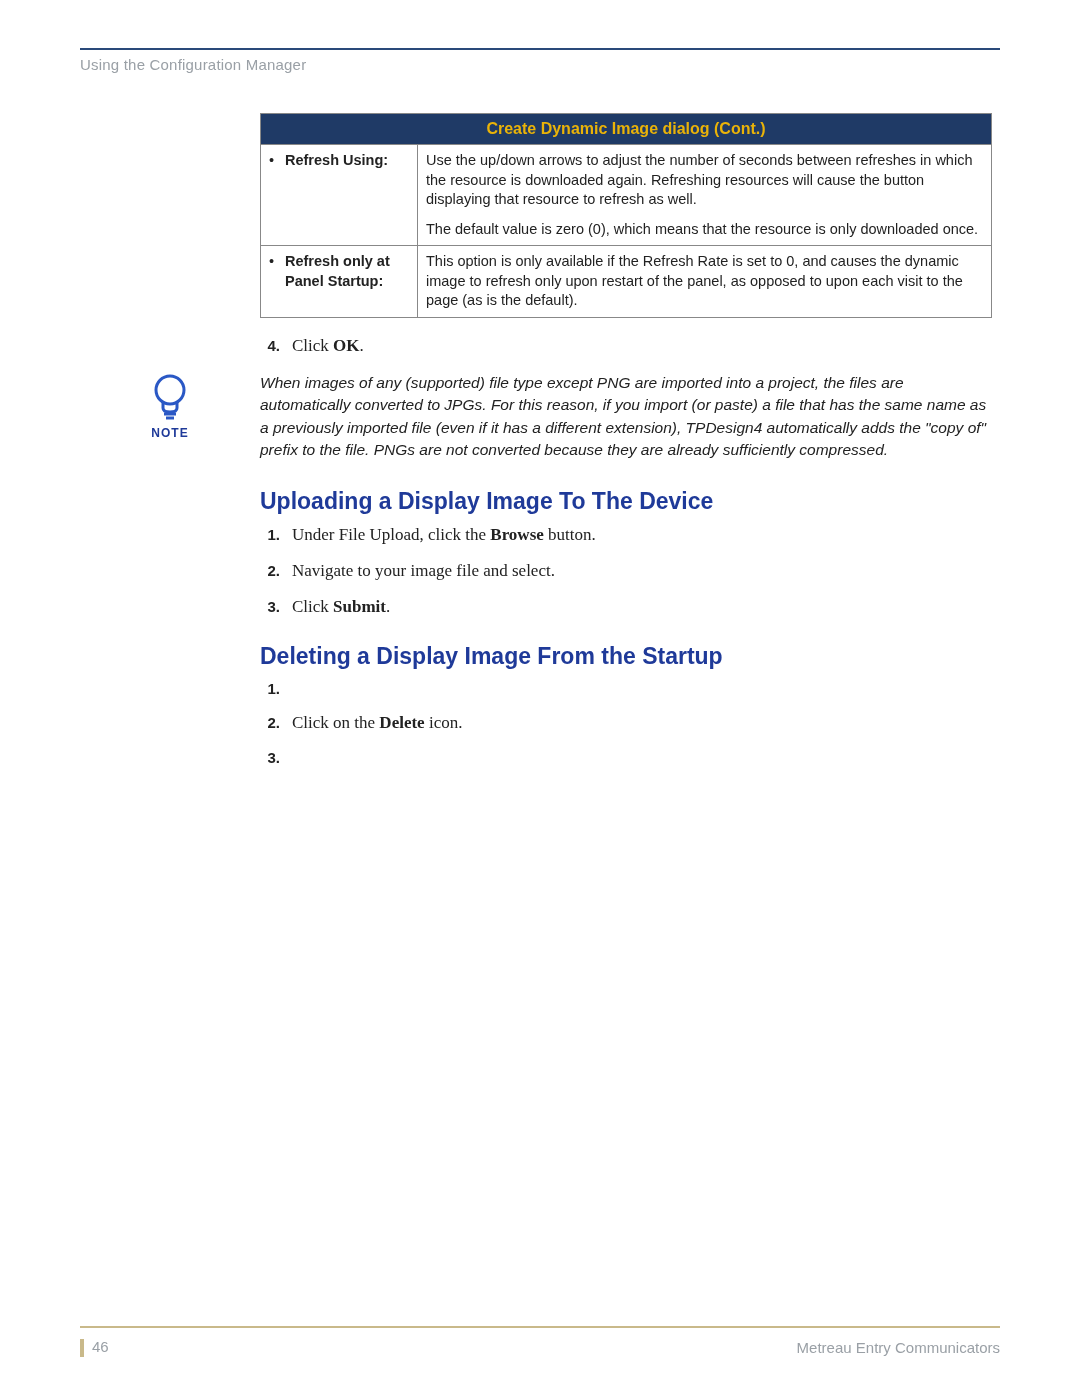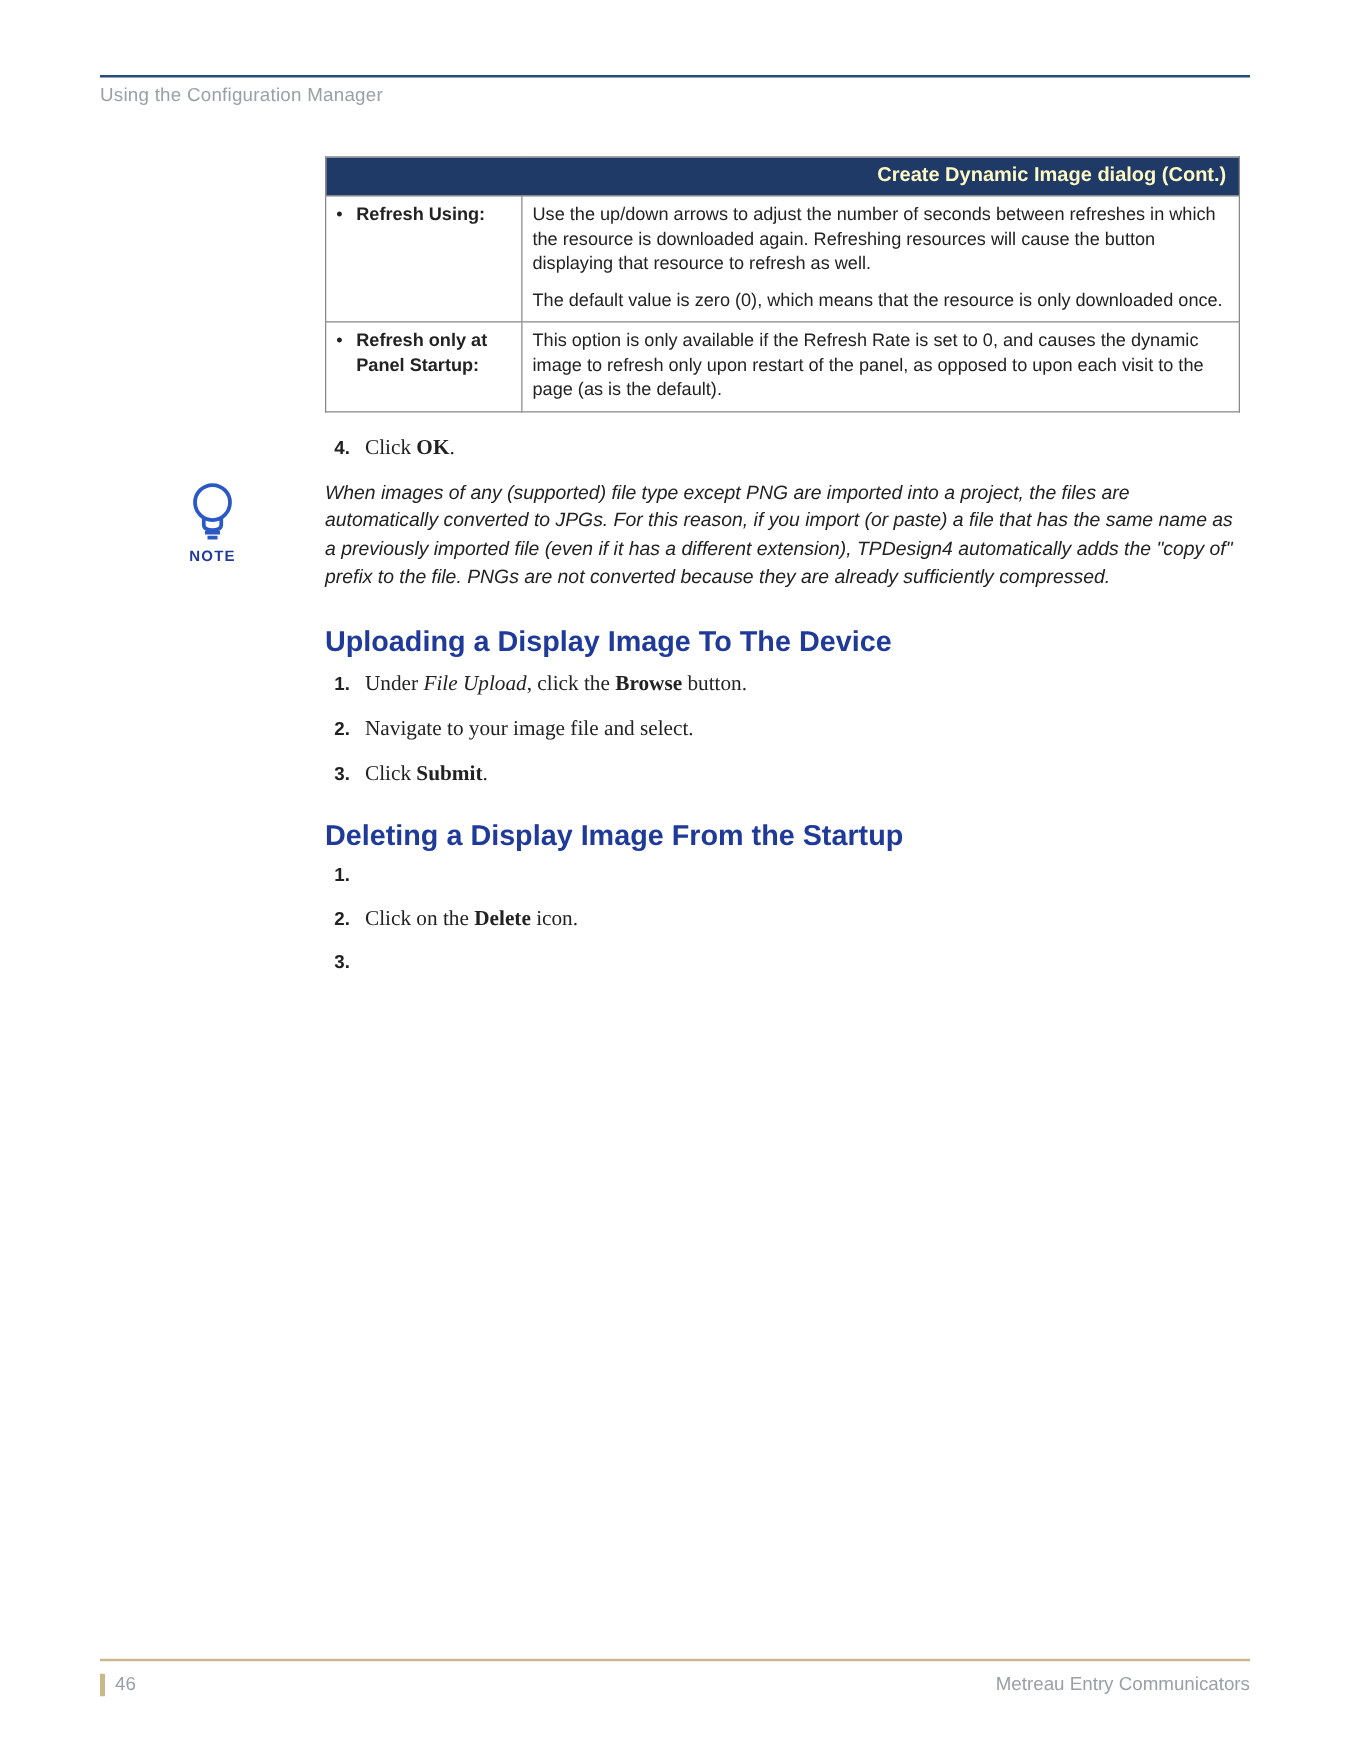--- a/index.html
+++ b/index.html
@@ -8,21 +8,21 @@
     background: #ffffff;
     font-family: Arial, Helvetica, sans-serif;
     color: #222;
   }
   .page {
     width: 1080px;
     height: 1397px;
     margin: 0 auto;
     position: relative;
     box-sizing: border-box;
-    padding: 60px 80px 50px 80px;
+    padding: 48px 80px 50px 80px;
   }
   .top-rule {
     border-top: 2px solid #2a4a7a;
     margin-bottom: 6px;
   }
   .running-head {
     color: #9aa0a6;
     font-size: 15px;
     letter-spacing: 0.2px;
     margin-bottom: 40px;
@@ -32,22 +32,22 @@
     margin-right: 8px;
   }
   
   table.dlg {
     border-collapse: collapse;
     width: 100%;
     font-size: 14.5px;
   }
   table.dlg th.title {
     background: #1f3a66;
-    color: #fef9c3;
-    text-align: right;
+    color: #eab308;
+    text-align: center;
     padding: 6px 10px;
     font-weight: 600;
     font-size: 16px;
     border: 1px solid #888;
   }
   table.dlg td {
     border: 1px solid #888;
     vertical-align: top;
     padding: 6px 8px;
     line-height: 1.35;
@@ -83,21 +83,21 @@
     font-size: 17px;
   }
   .step .num {
     width: 20px;
     text-align: right;
     font-weight: 700;
     font-family: Arial, Helvetica, sans-serif;
     font-size: 15px;
   }
   .step .txt .bold { font-weight: 700; }
-  .step .txt .ital { font-style: italic; }
+  .step .txt .ital { }
 
   
   .note-row {
     position: relative;
     margin-top: 10px;
     margin-bottom: 24px;
   }
   .note-icon {
     position: absolute;
     left: -120px;

